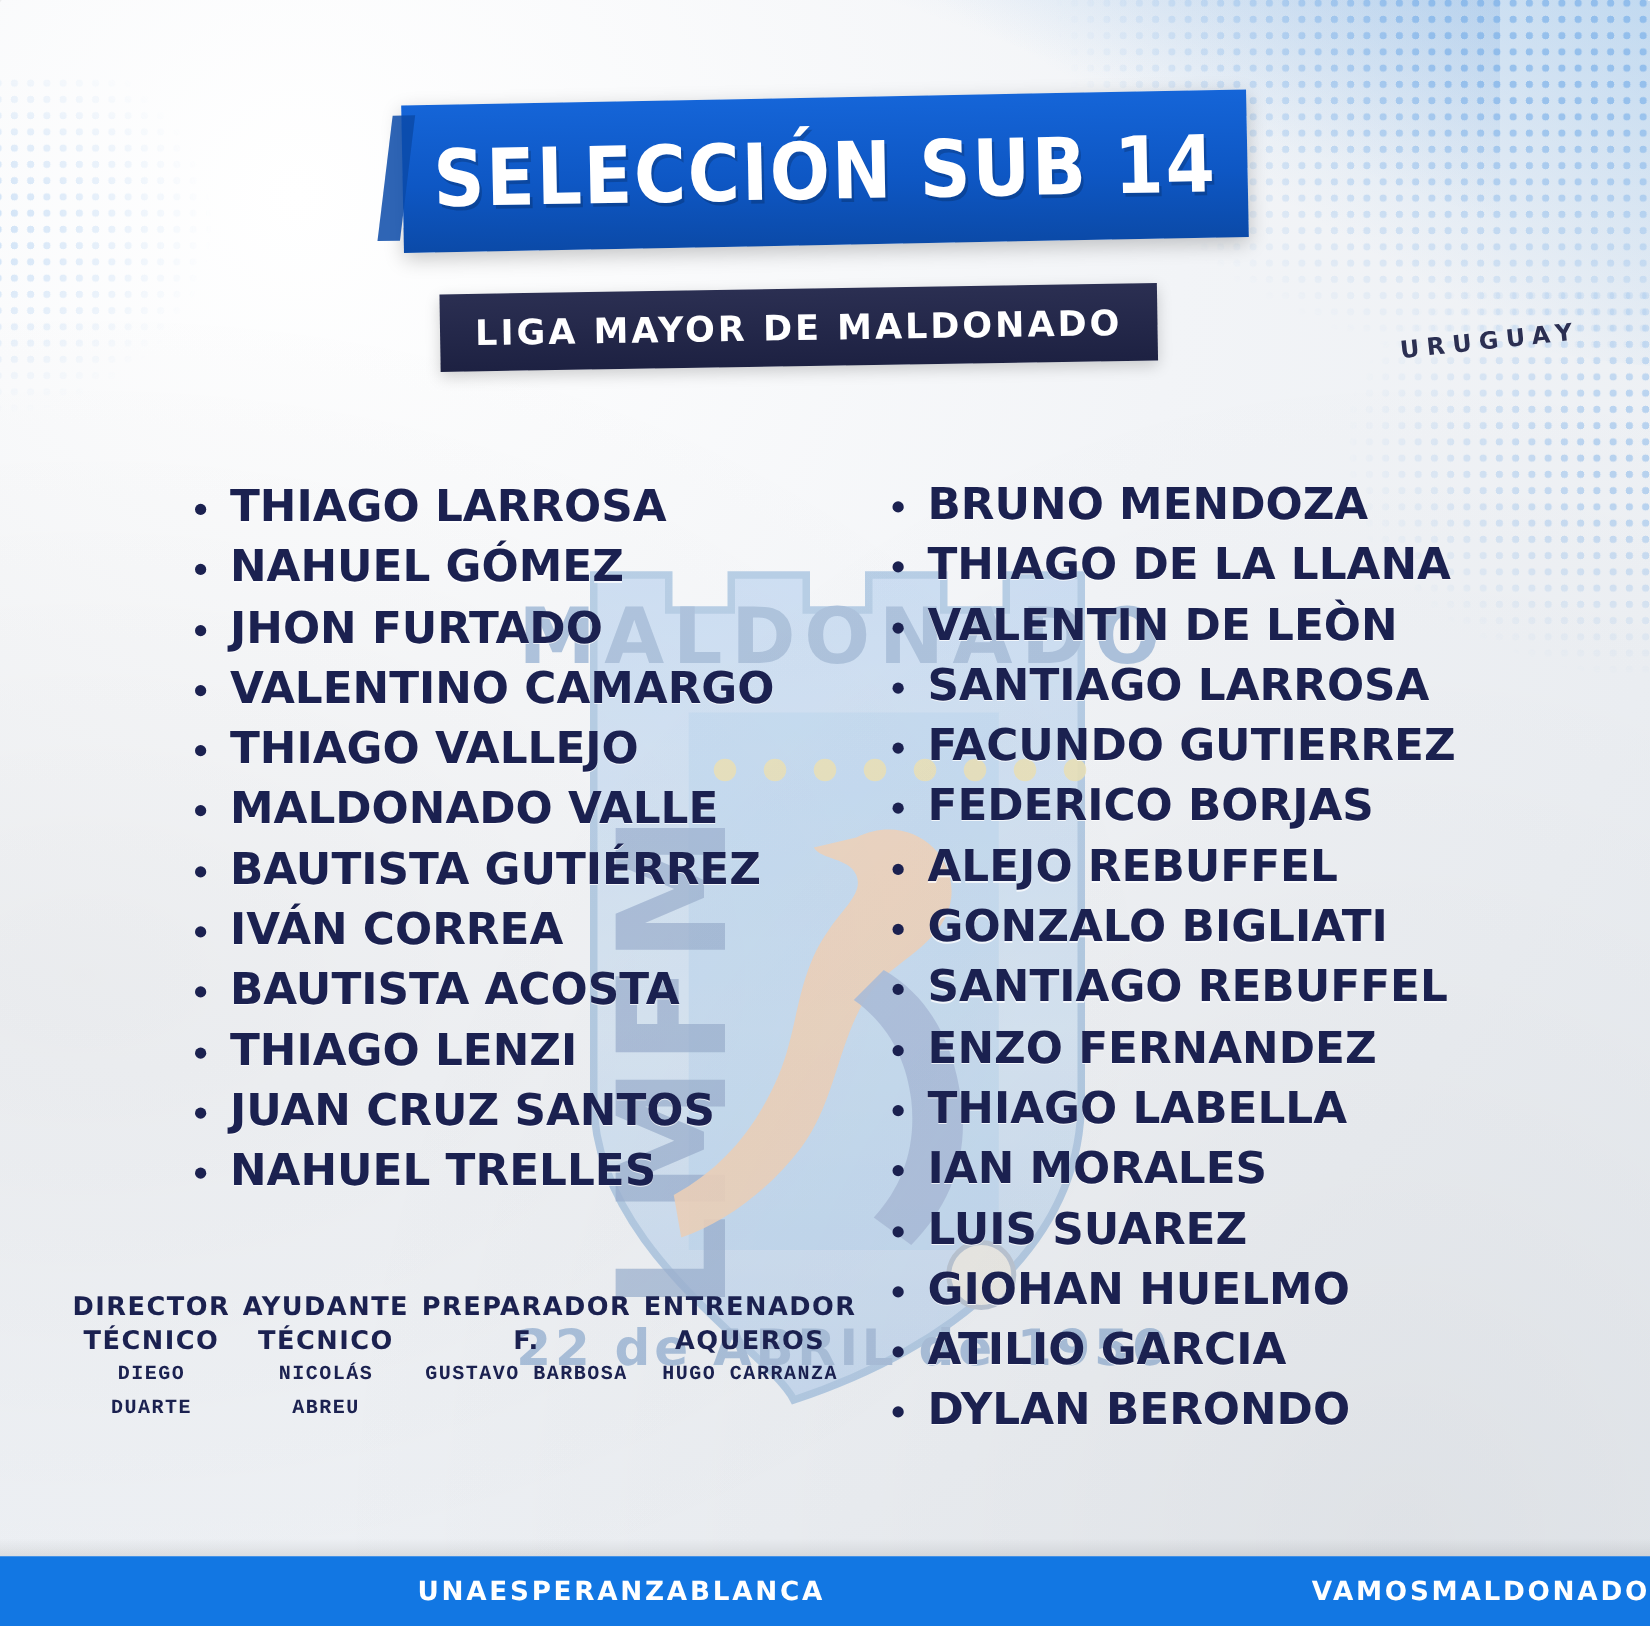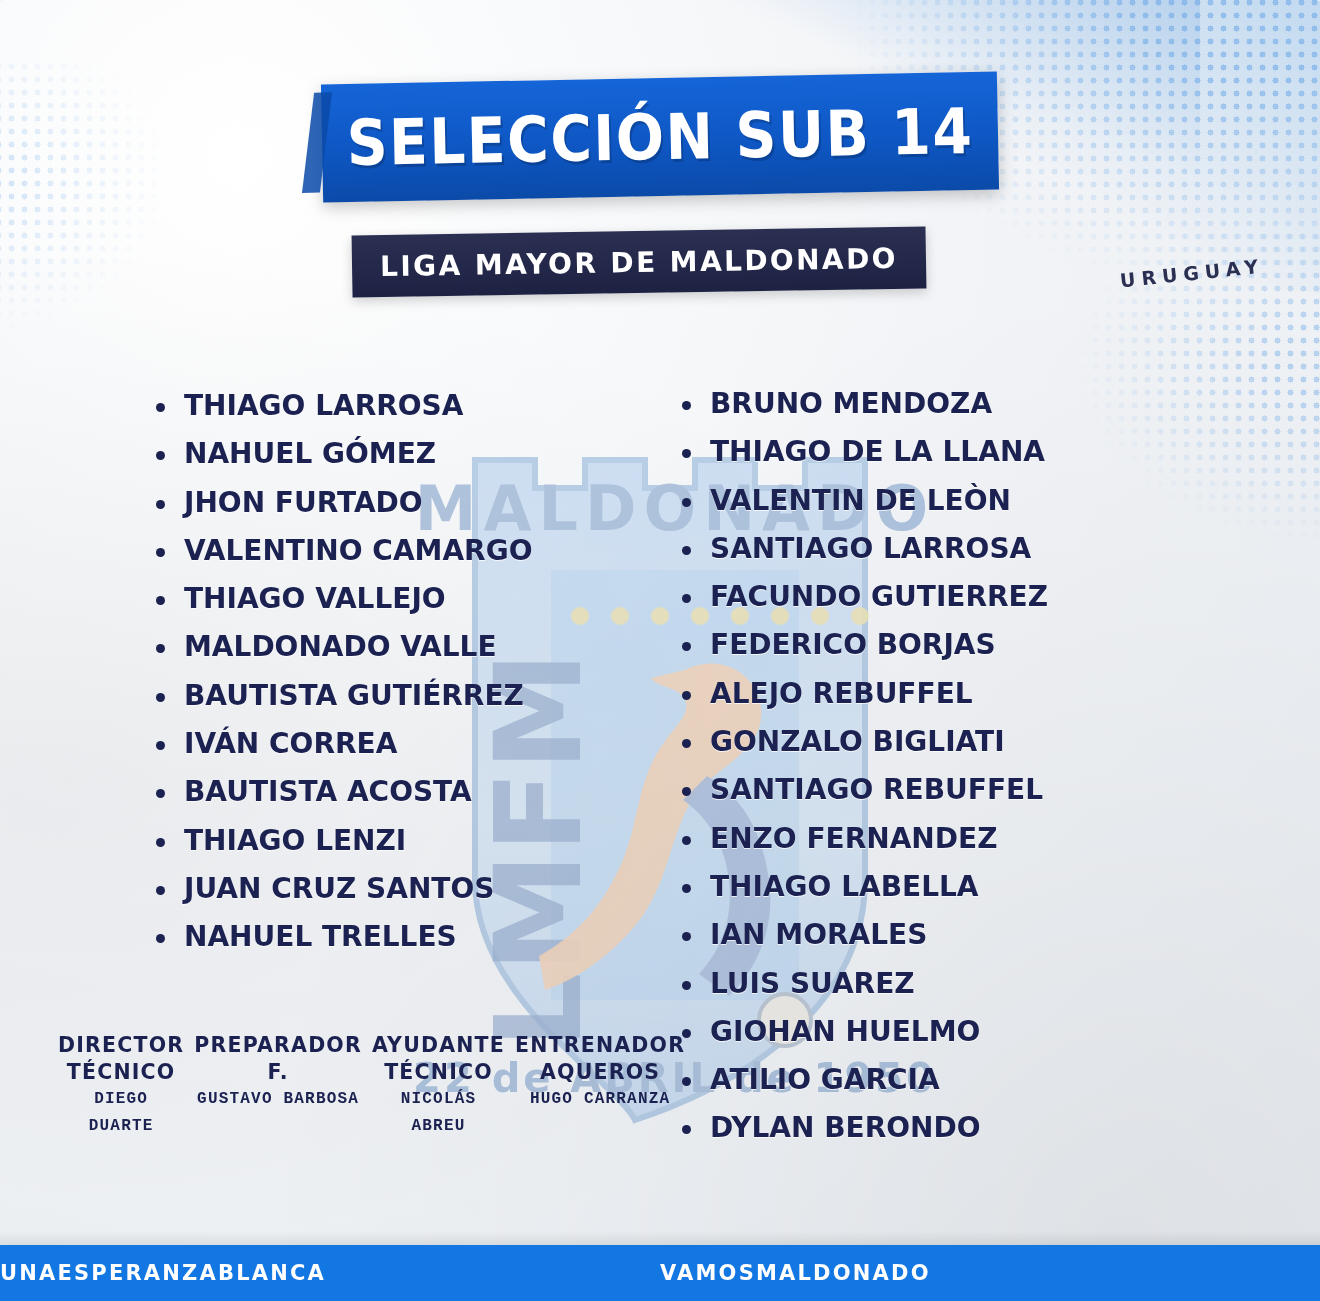--- a/index.html
+++ b/index.html
@@ -184,25 +184,25 @@
   }
 
   
   .list {
     position: absolute;
     list-style: none;
     margin: 0;
     padding: 0;
   }
   .list-left { left: 150px; top: 382px; width: 520px; }
-  .list-right { left: 676px; top: 380px; width: 560px; }
+  .list-right { left: 708px; top: 380px; width: 560px; }
   .list li {
     position: relative;
     padding-left: 34px;
-    font-size: 28px;
+    font-size: 35px;
     font-weight: 700;
     line-height: 48.3px;
     color: #1b2150;
     font-family: "DejaVu Sans", sans-serif;
     white-space: nowrap;
     text-shadow: 0 1px 0 rgba(255,255,255,0.75);
   }
   .list li::before {
     content: "";
     position: absolute;
@@ -249,21 +249,21 @@
     left: 0;
     bottom: 0;
     width: 100%;
     height: 56px;
     background: #1277e3;
     display: flex;
     align-items: center;
   }
   .footer .tag {
     flex: 1;
-    text-align: left;
+    text-align: right;
     color: #ffffff;
     font-size: 21px;
     font-weight: 700;
     letter-spacing: 2.2px;
     font-family: "DejaVu Sans", sans-serif;
   }
   .footer-shadow {
     position: absolute;
     left: 0; bottom: 56px;
     width: 100%; height: 14px;
@@ -359,26 +359,26 @@
     <li>ATILIO GARCIA</li>
     <li>DYLAN BERONDO</li>
   </ul>
 
   <div class="staff">
     <div>
       <div class="role">DIRECTOR TÉCNICO</div>
       <div class="person">DIEGO DUARTE</div>
     </div>
     <div>
+      <div class="role">AYUDANTE TÉCNICO</div>
+      <div class="person">NICOLÁS ABREU</div>
+    </div>
+    <div>
       <div class="role">PREPARADOR F.</div>
       <div class="person">GUSTAVO BARBOSA</div>
-    </div>
-    <div>
-      <div class="role">AYUDANTE TÉCNICO</div>
-      <div class="person">NICOLÁS ABREU</div>
     </div>
     <div>
       <div class="role">ENTRENADOR AQUEROS</div>
       <div class="person">HUGO CARRANZA</div>
     </div>
   </div>
 
   <div class="footer-shadow"></div>
   <div class="footer">
     <div class="tag">UNAESPERANZABLANCA</div>

